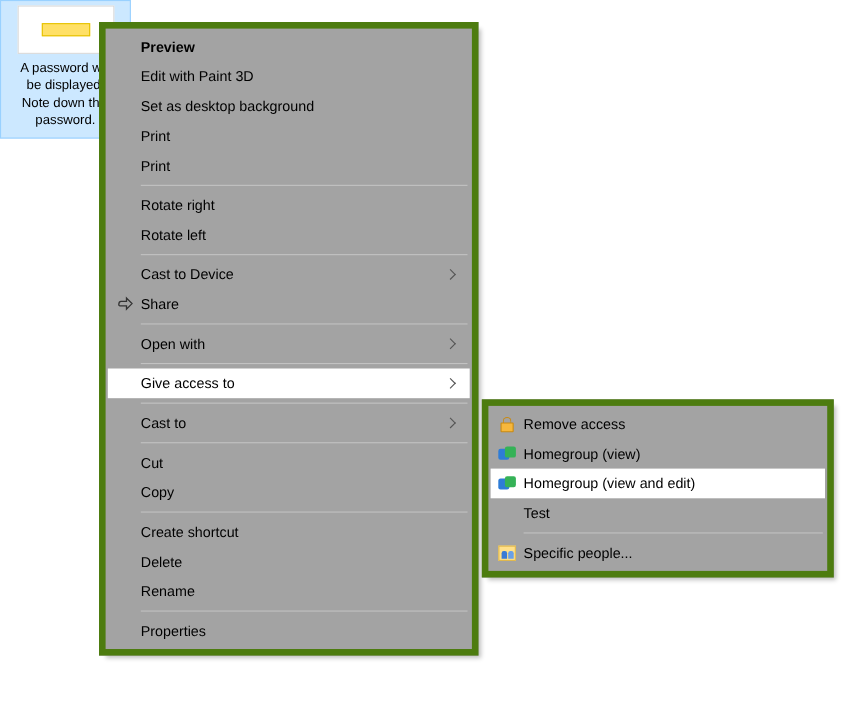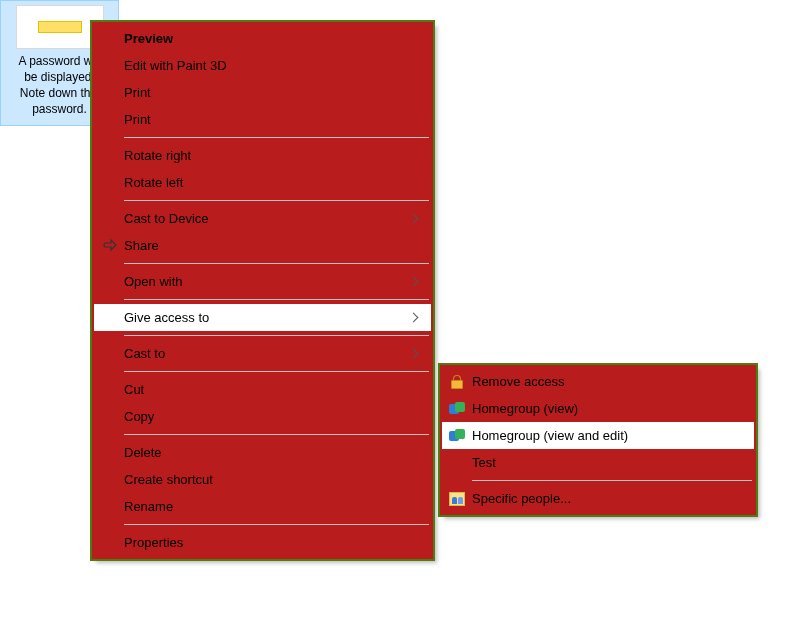--- a/index.html
+++ b/index.html
@@ -46,22 +46,22 @@
   }
   .file-label {
     font-size: 12px;
     line-height: 16px;
     color: #000;
   }
 
   
   .menu {
     position: absolute;
-    background: #b91c1c;
-    border: 2px solid #4d7c0f;
+    background: #a3a3a3;
+    border: 6px solid #4d7c0f;
     box-shadow: 4px 4px 4px -2px rgba(0,0,0,0.25);
     padding: 3px 2px;
   }
   .menu-main {
     left: 90px;
     top: 20px;
     width: 345px;
   }
   .menu-sub {
     left: 438px;
@@ -184,20 +184,25 @@
       <span class="label">Preview</span>
       <span class="arrow"></span>
     </div>
     <div class="menu-item">
       <span class="icon-slot"></span>
       <span class="label">Edit with Paint 3D</span>
       <span class="arrow"></span>
     </div>
     <div class="menu-item">
       <span class="icon-slot"></span>
+      <span class="label">Set as desktop background</span>
+      <span class="arrow"></span>
+    </div>
+    <div class="menu-item">
+      <span class="icon-slot"></span>
       <span class="label">Print</span>
       <span class="arrow"></span>
     </div>
     <div class="menu-item">
       <span class="icon-slot"></span>
       <span class="label">Print</span>
       <span class="arrow"></span>
     </div>
     <div class="menu-sep"></div>
     <div class="menu-item">
@@ -258,26 +263,26 @@
       <span class="arrow"></span>
     </div>
     <div class="menu-item">
       <span class="icon-slot"></span>
       <span class="label">Copy</span>
       <span class="arrow"></span>
     </div>
     <div class="menu-sep"></div>
     <div class="menu-item">
       <span class="icon-slot"></span>
+      <span class="label">Create shortcut</span>
+      <span class="arrow"></span>
+    </div>
+    <div class="menu-item">
+      <span class="icon-slot"></span>
       <span class="label">Delete</span>
-      <span class="arrow"></span>
-    </div>
-    <div class="menu-item">
-      <span class="icon-slot"></span>
-      <span class="label">Create shortcut</span>
       <span class="arrow"></span>
     </div>
     <div class="menu-item">
       <span class="icon-slot"></span>
       <span class="label">Rename</span>
       <span class="arrow"></span>
     </div>
     <div class="menu-sep"></div>
     <div class="menu-item">
       <span class="icon-slot"></span>

